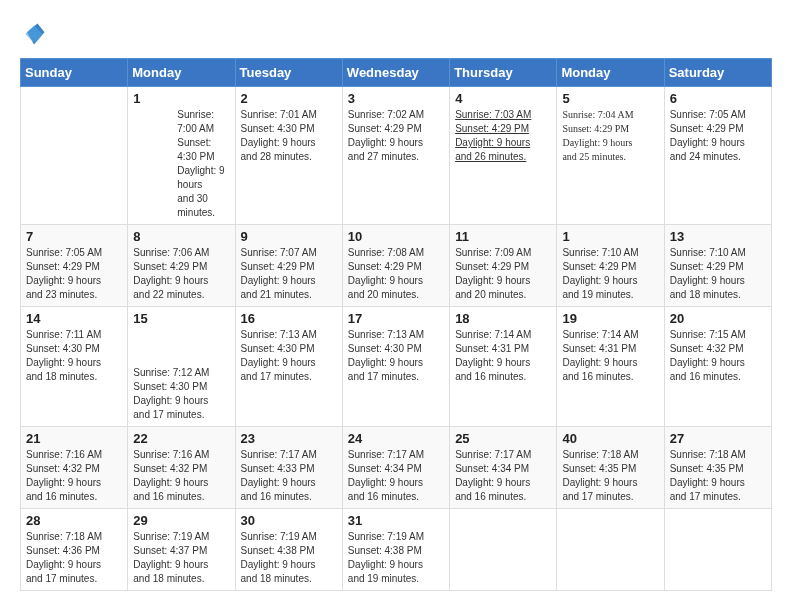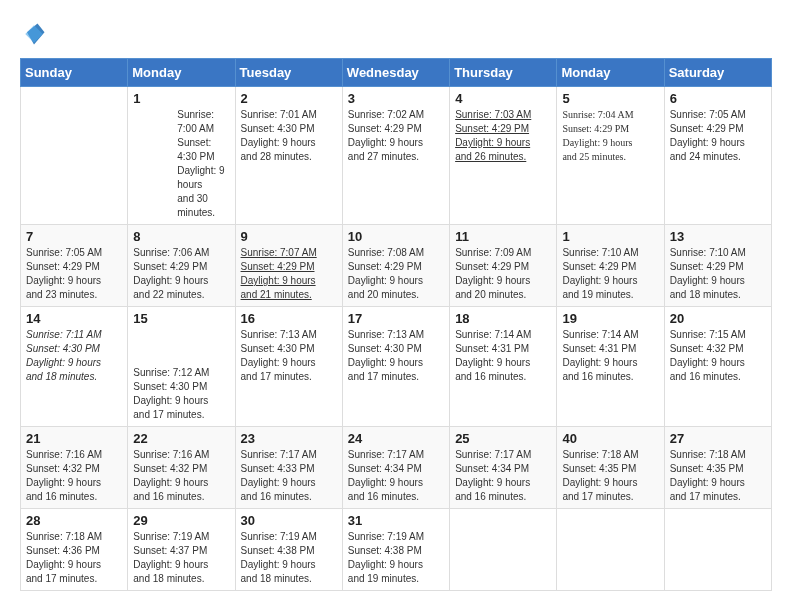--- a/index.html
+++ b/index.html
@@ -177,21 +177,21 @@
         </td>
         <td>
           <div class="day-number">8</div>
           <div class="day-info" style="white-space: pre-line;">Sunrise: 7:06 AM
 Sunset: 4:29 PM
 Daylight: 9 hours
 and 22 minutes.</div>
         </td>
         <td>
           <div class="day-number">9</div>
-          <div class="day-info" style="white-space: pre-line; text-decoration: underline;">Sunrise: 7:07 AM
+          <div class="day-info" style="white-space: pre-line;">Sunrise: 7:07 AM
 Sunset: 4:29 PM
 Daylight: 9 hours
 and 21 minutes.</div>
         </td>
         <td>
           <div class="day-number">10</div>
           <div class="day-info" style="white-space: pre-line;">Sunrise: 7:08 AM
 Sunset: 4:29 PM
 Daylight: 9 hours
 and 20 minutes.</div>
@@ -214,21 +214,21 @@
           <div class="day-number">13</div>
           <div class="day-info" style="white-space: pre-line;">Sunrise: 7:10 AM
 Sunset: 4:29 PM
 Daylight: 9 hours
 and 18 minutes.</div>
         </td>
       </tr>
       <tr>
         <td>
           <div class="day-number">14</div>
-          <div class="day-info" style="white-space: pre-line; font-style: italic;">Sunrise: 7:11 AM
+          <div class="day-info" style="white-space: pre-line;">Sunrise: 7:11 AM
 Sunset: 4:30 PM
 Daylight: 9 hours
 and 18 minutes.</div>
         </td>
         <td>
           <div class="day-number">15</div>
           <div class="day-info" style="white-space: pre-line; margin-top: 40px;">Sunrise: 7:12 AM
 Sunset: 4:30 PM
 Daylight: 9 hours
 and 17 minutes.</div>

